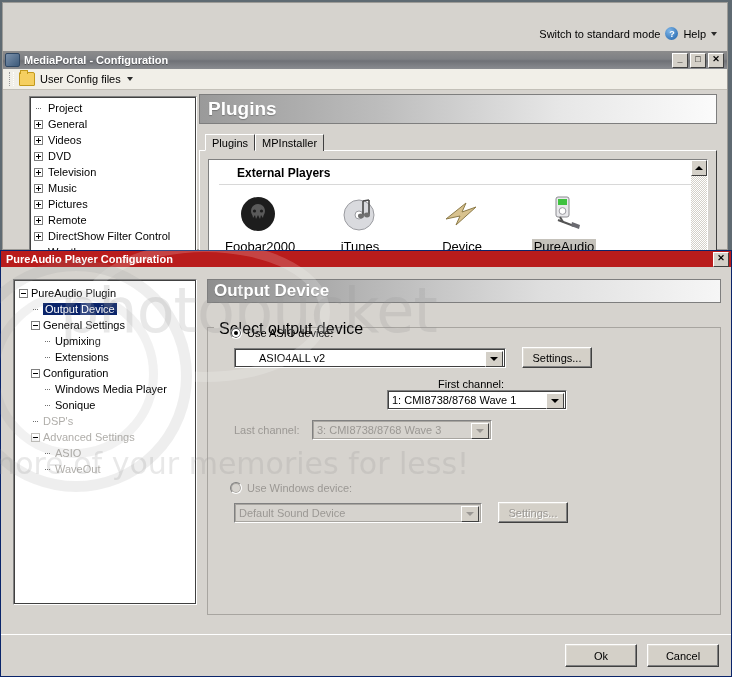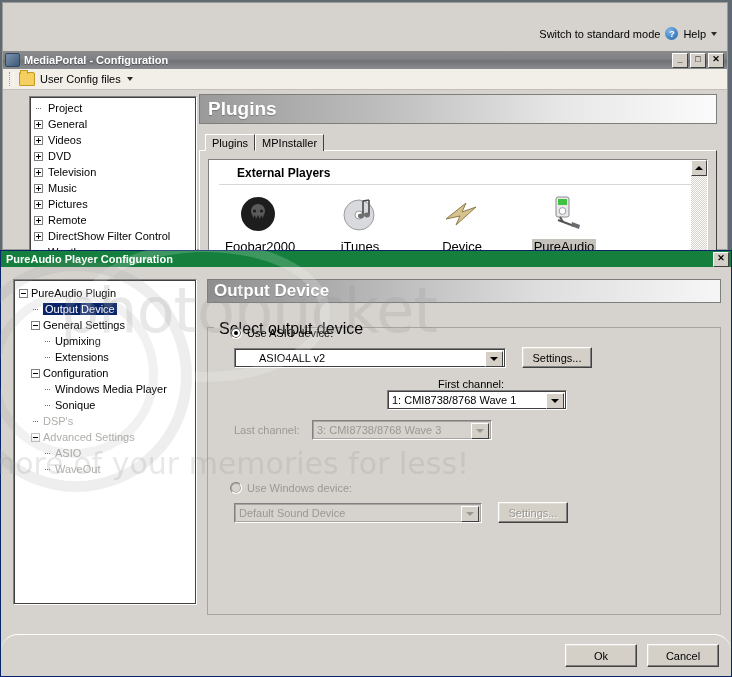--- a/index.html
+++ b/index.html
@@ -120,21 +120,21 @@
   #mp-right-top{position:absolute;right:10px;top:24px;display:flex;align-items:center;gap:5px;font-size:11px;text-align:center;}
   .help-ico{width:13px;height:13px;border-radius:50%;background:radial-gradient(circle at 35% 30%,#7fb6e8,#1b5fa8);color:#fff;font-size:9px;font-weight:bold;display:flex;align-items:center;justify-content:center;}
 
   
   #pa-dialog{
     position:absolute;left:0;top:250px;width:732px;height:427px;
     background:#d6d3ce;
     border:1px solid #0a246a;box-sizing:border-box;
   }
   #pa-title{
-    height:16px;background:#15803d;color:#fff;font-weight:bold;font-size:11px;
+    height:16px;background:#b91c1c;color:#fff;font-weight:bold;font-size:11px;
     display:flex;align-items:center;padding:0 2px 0 5px;position:relative;
   }
   #pa-close{
     position:absolute;right:2px;top:1px;width:14px;height:13px;background:#d4d0c8;color:#000;
     border-top:1px solid #ffffff;border-left:1px solid #ffffff;border-right:1px solid #404040;border-bottom:1px solid #404040;
     font-size:9px;line-height:11px;text-align:center;font-weight:bold;
   }
   #pa-body{display:flex;padding:12px 10px 0 12px;height:338px;box-sizing:border-box;}
   #pa-tree{
     width:184px;background:#ffffff;box-sizing:border-box;height:326px;
@@ -190,21 +190,20 @@
     display:flex;align-items:center;justify-content:center;box-sizing:border-box;
   }
   .btn.disabled{color:#9b9894;text-shadow:1px 1px 0 #ffffff;}
   .lbl{font-size:11px;}
   .lbl.dim{color:#9b9894;}
   #pa-footer{
     position:absolute;left:0;right:0;bottom:0;height:42px;
     border-top:1px solid #ffffff;
     display:flex;align-items:center;justify-content:flex-end;padding-right:12px;gap:10px;
     box-sizing:border-box;
-    border-radius:17px;
   }
   #pa-footer .btn{min-width:72px;height:23px;}
 
   
   #watermark{position:absolute;left:0;top:250px;width:732px;height:427px;pointer-events:none;overflow:hidden;}
   #wm-text{
     position:absolute;left:60px;top:24px;font-size:62px;color:rgba(150,150,150,.22);
     font-family:"DejaVu Sans",sans-serif;letter-spacing:-1px;white-space:nowrap;
   }
   #wm-sub{

